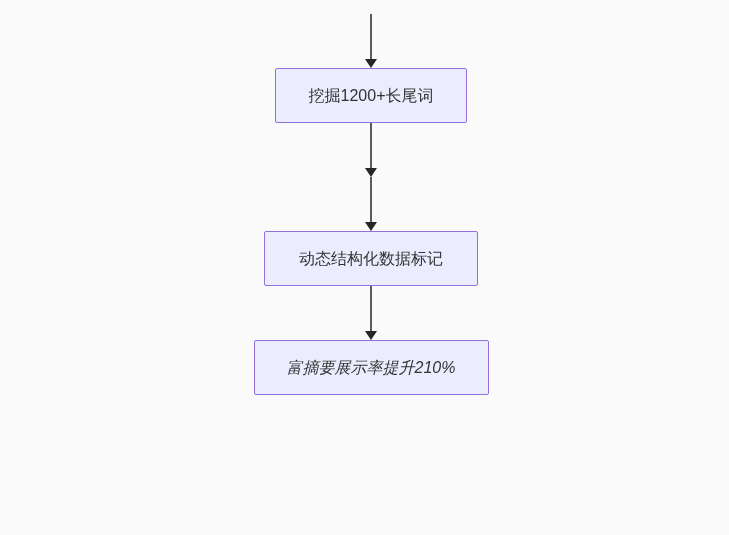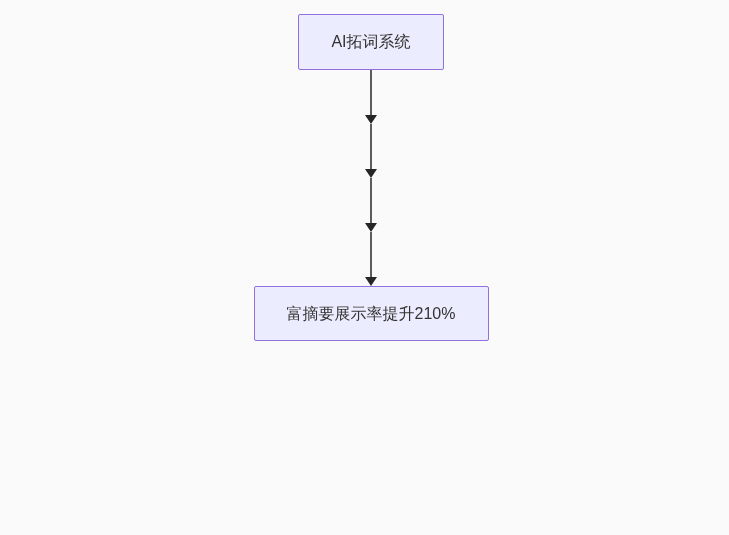--- a/index.html
+++ b/index.html
@@ -36,21 +36,21 @@
     font-size: 16px;
     color: #333333;
     white-space: nowrap;
     line-height: 1;
   }
   
   .n1 { width: 146px; height: 56px; }
   .n2 { width: 192px; }
   .n3 { width: 221px; }
   .n4 { width: 214px; }
-  .n5 { width: 235px; }
+  .n5 { width: 235px; font-style: italic; }
   .arrow {
     flex: 0 0 auto;
     height: 54px;
     display: flex;
     flex-direction: column;
     align-items: center;
     justify-content: flex-start;
   }
   .arrow-line {
     width: 2px;
@@ -64,41 +64,44 @@
     border-right: 6px solid transparent;
     border-top: 9px solid #262626;
     margin-top: 0;
   }
 </style>
 </head>
 <body>
 
 <div class="canvas">
 
-  <div class="node n1">
-    <span class="node-label">AI拓词系统</span>
+
+  <div class="arrow">
+    <div class="arrow-line"></div>
+    <div class="arrow-head"></div>
+  </div>
+
+  <div class="node n2">
+    <span class="node-label">挖掘1200+长尾词</span>
   </div>
 
   <div class="arrow">
     <div class="arrow-line"></div>
     <div class="arrow-head"></div>
   </div>
 
 
   <div class="arrow">
     <div class="arrow-line"></div>
     <div class="arrow-head"></div>
   </div>
 
-
-  <div class="arrow">
-    <div class="arrow-line"></div>
-    <div class="arrow-head"></div>
+  <div class="node n4">
+    <span class="node-label">动态结构化数据标记</span>
   </div>
-
 
   <div class="arrow">
     <div class="arrow-line"></div>
     <div class="arrow-head"></div>
   </div>
 
   <div class="node n5">
     <span class="node-label">富摘要展示率提升210%</span>
   </div>
 

